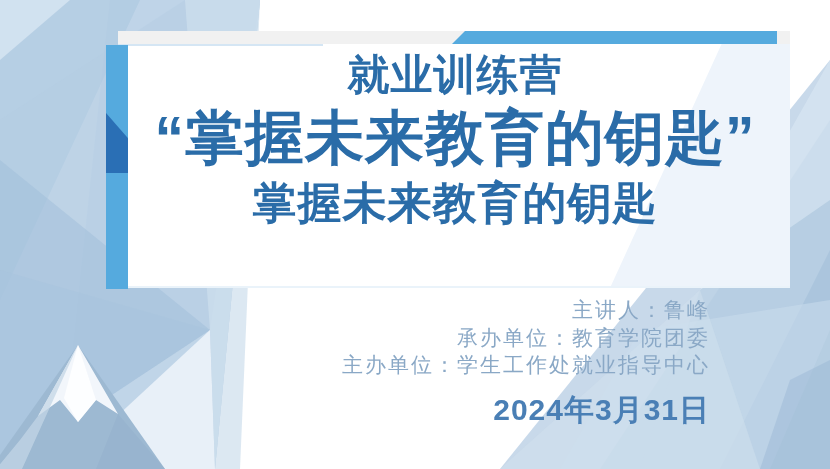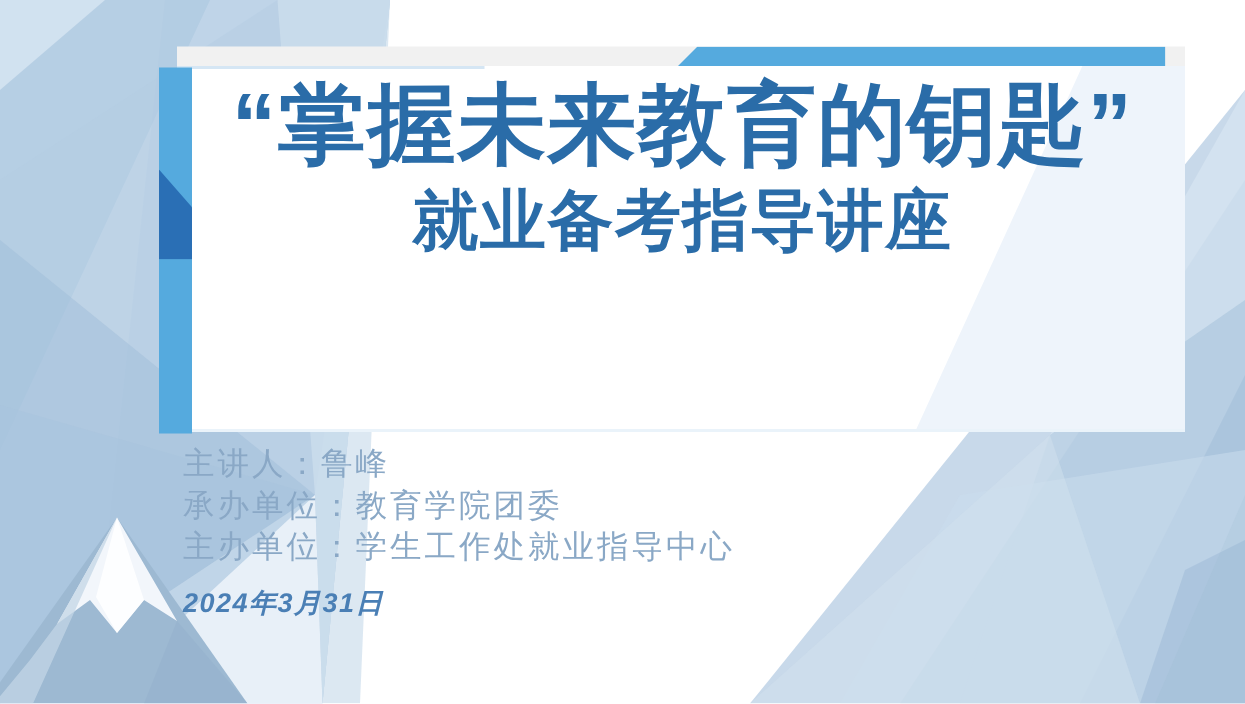--- a/index.html
+++ b/index.html
@@ -113,41 +113,40 @@
     line-height: 1.08;
     white-space: nowrap;
   }
   .title-1 { font-size: 42px; margin-bottom: 10px; }
   .title-2 { font-size: 59px; margin-bottom: 8px; }
   .title-3 { font-size: 44px; }
 
   
   .details {
     position: absolute;
-    left: 122px;
+    left: 110px;
     top: 296px;
     width: 600px;
-    text-align: left;
+    text-align: right;
     z-index: 5;
   }
   .detail-line {
     color: #8aa8c6;
     font-size: 21px;
     line-height: 1.32;
     letter-spacing: 2px;
     white-space: nowrap;
   }
   .date-line {
     color: #4a7fb5;
-    font-size: 18px;
+    font-size: 30px;
     font-weight: bold;
     letter-spacing: 1px;
     margin-top: 11px;
     white-space: nowrap;
-    font-style: italic;
   }
 </style>
 </head>
 <body>
 
 <div id="slide">
 
   <svg class="bg-svg" viewBox="0 0 830 469" preserveAspectRatio="none">
 
     <g>
@@ -202,22 +201,23 @@
   <div class="card">
     <div class="card-accent-tri"></div>
     <div class="card-topline"></div>
     <div class="card-botline"></div>
   </div>
 
   <div class="vbar"></div>
   <div class="vbar-dark"></div>
 
   <div class="titles">
+    <div class="title-line title-1">就业训练营</div>
     <div class="title-line title-2">“掌握未来教育的钥匙”</div>
-    <div class="title-line title-3">就业备考指导讲座</div>
+    <div class="title-line title-3">掌握未来教育的钥匙</div>
   </div>
 
   <div class="details">
     <div class="detail-line">主讲人：鲁峰</div>
     <div class="detail-line">承办单位：教育学院团委</div>
     <div class="detail-line">主办单位：学生工作处就业指导中心</div>
     <div class="date-line">2024年3月31日</div>
   </div>
 
 </div>

